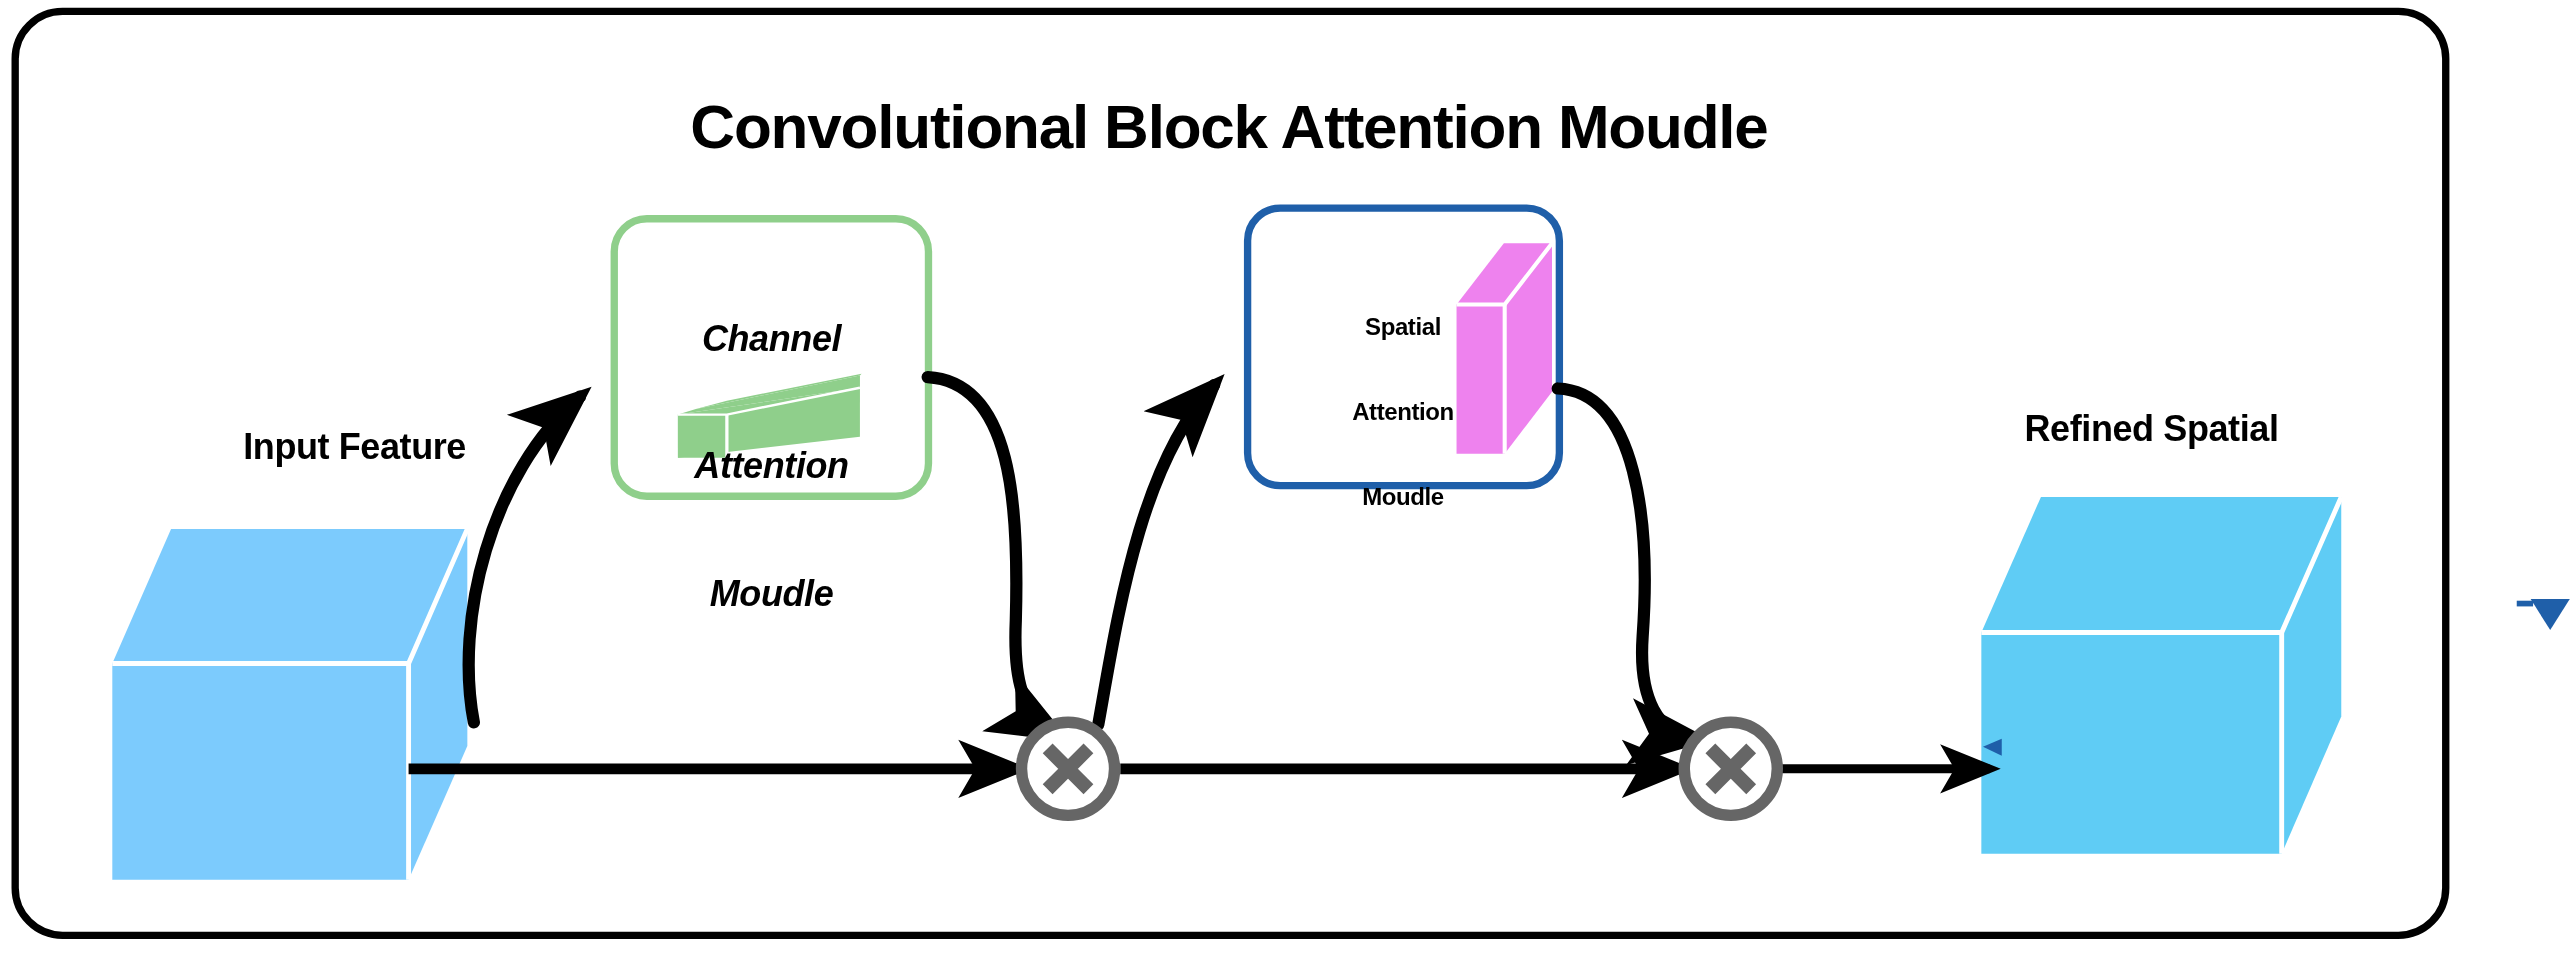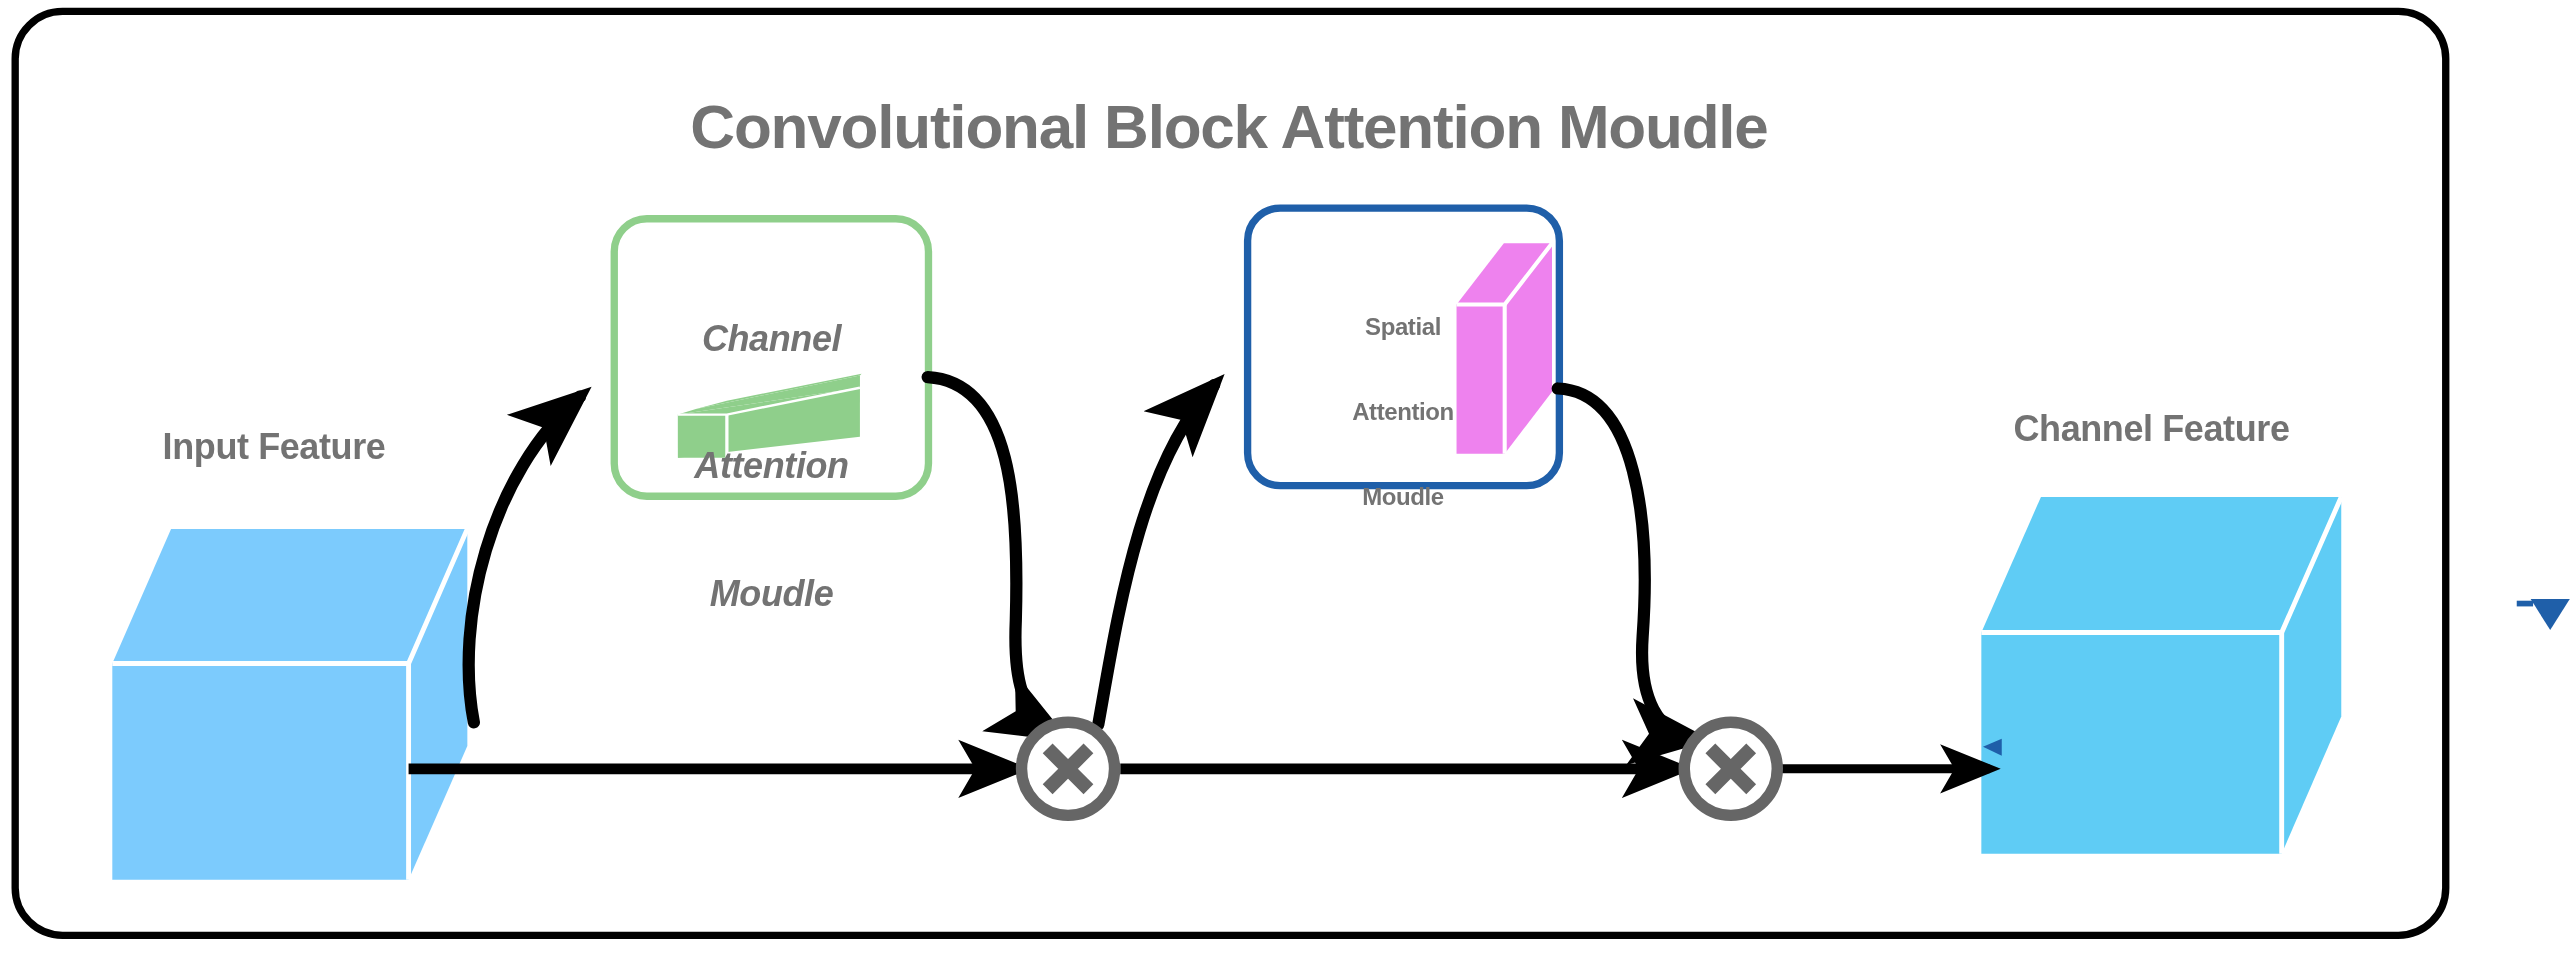--- a/index.html
+++ b/index.html
@@ -19,39 +19,40 @@
   }
   #diagram-svg {
     position: absolute;
     left: 0;
     top: 0;
     width: 2576px;
     height: 959px;
   }
   .lbl {
     position: absolute;
-    color: #737373;
+    color: #000000;
     font-weight: bold;
     white-space: pre;
     text-align: center;
     line-height: 1.18;
     letter-spacing: -0.4px;
   }
   #page-title {
     left: 0;
     top: 90px;
     width: 2458px;
     font-size: 62px;
     letter-spacing: -1.2px;
   }
   #input-feature-label {
     left: 82px;
     top: 426px;
     width: 384px;
     font-size: 36px;
+    text-align: right;
   }
   #refined-feature-label {
     left: 1927px;
     top: 408px;
     width: 449px;
     font-size: 36px;
   }
   #channel-module-label {
     left: 614px;
     top: 233px;
@@ -168,16 +169,16 @@
     <div>Attention</div>
     <div>Moudle</div>
   </div>
 
   <div class="lbl" id="spatial-module-label">
     <div>Spatial</div>
     <div>Attention</div>
     <div>Moudle</div>
   </div>
 
-  <div class="lbl" id="refined-feature-label">Channel Feature</div>
+  <div class="lbl" id="refined-feature-label">Refined Spatial</div>
 
 </div>
 
 
 </body></html>

